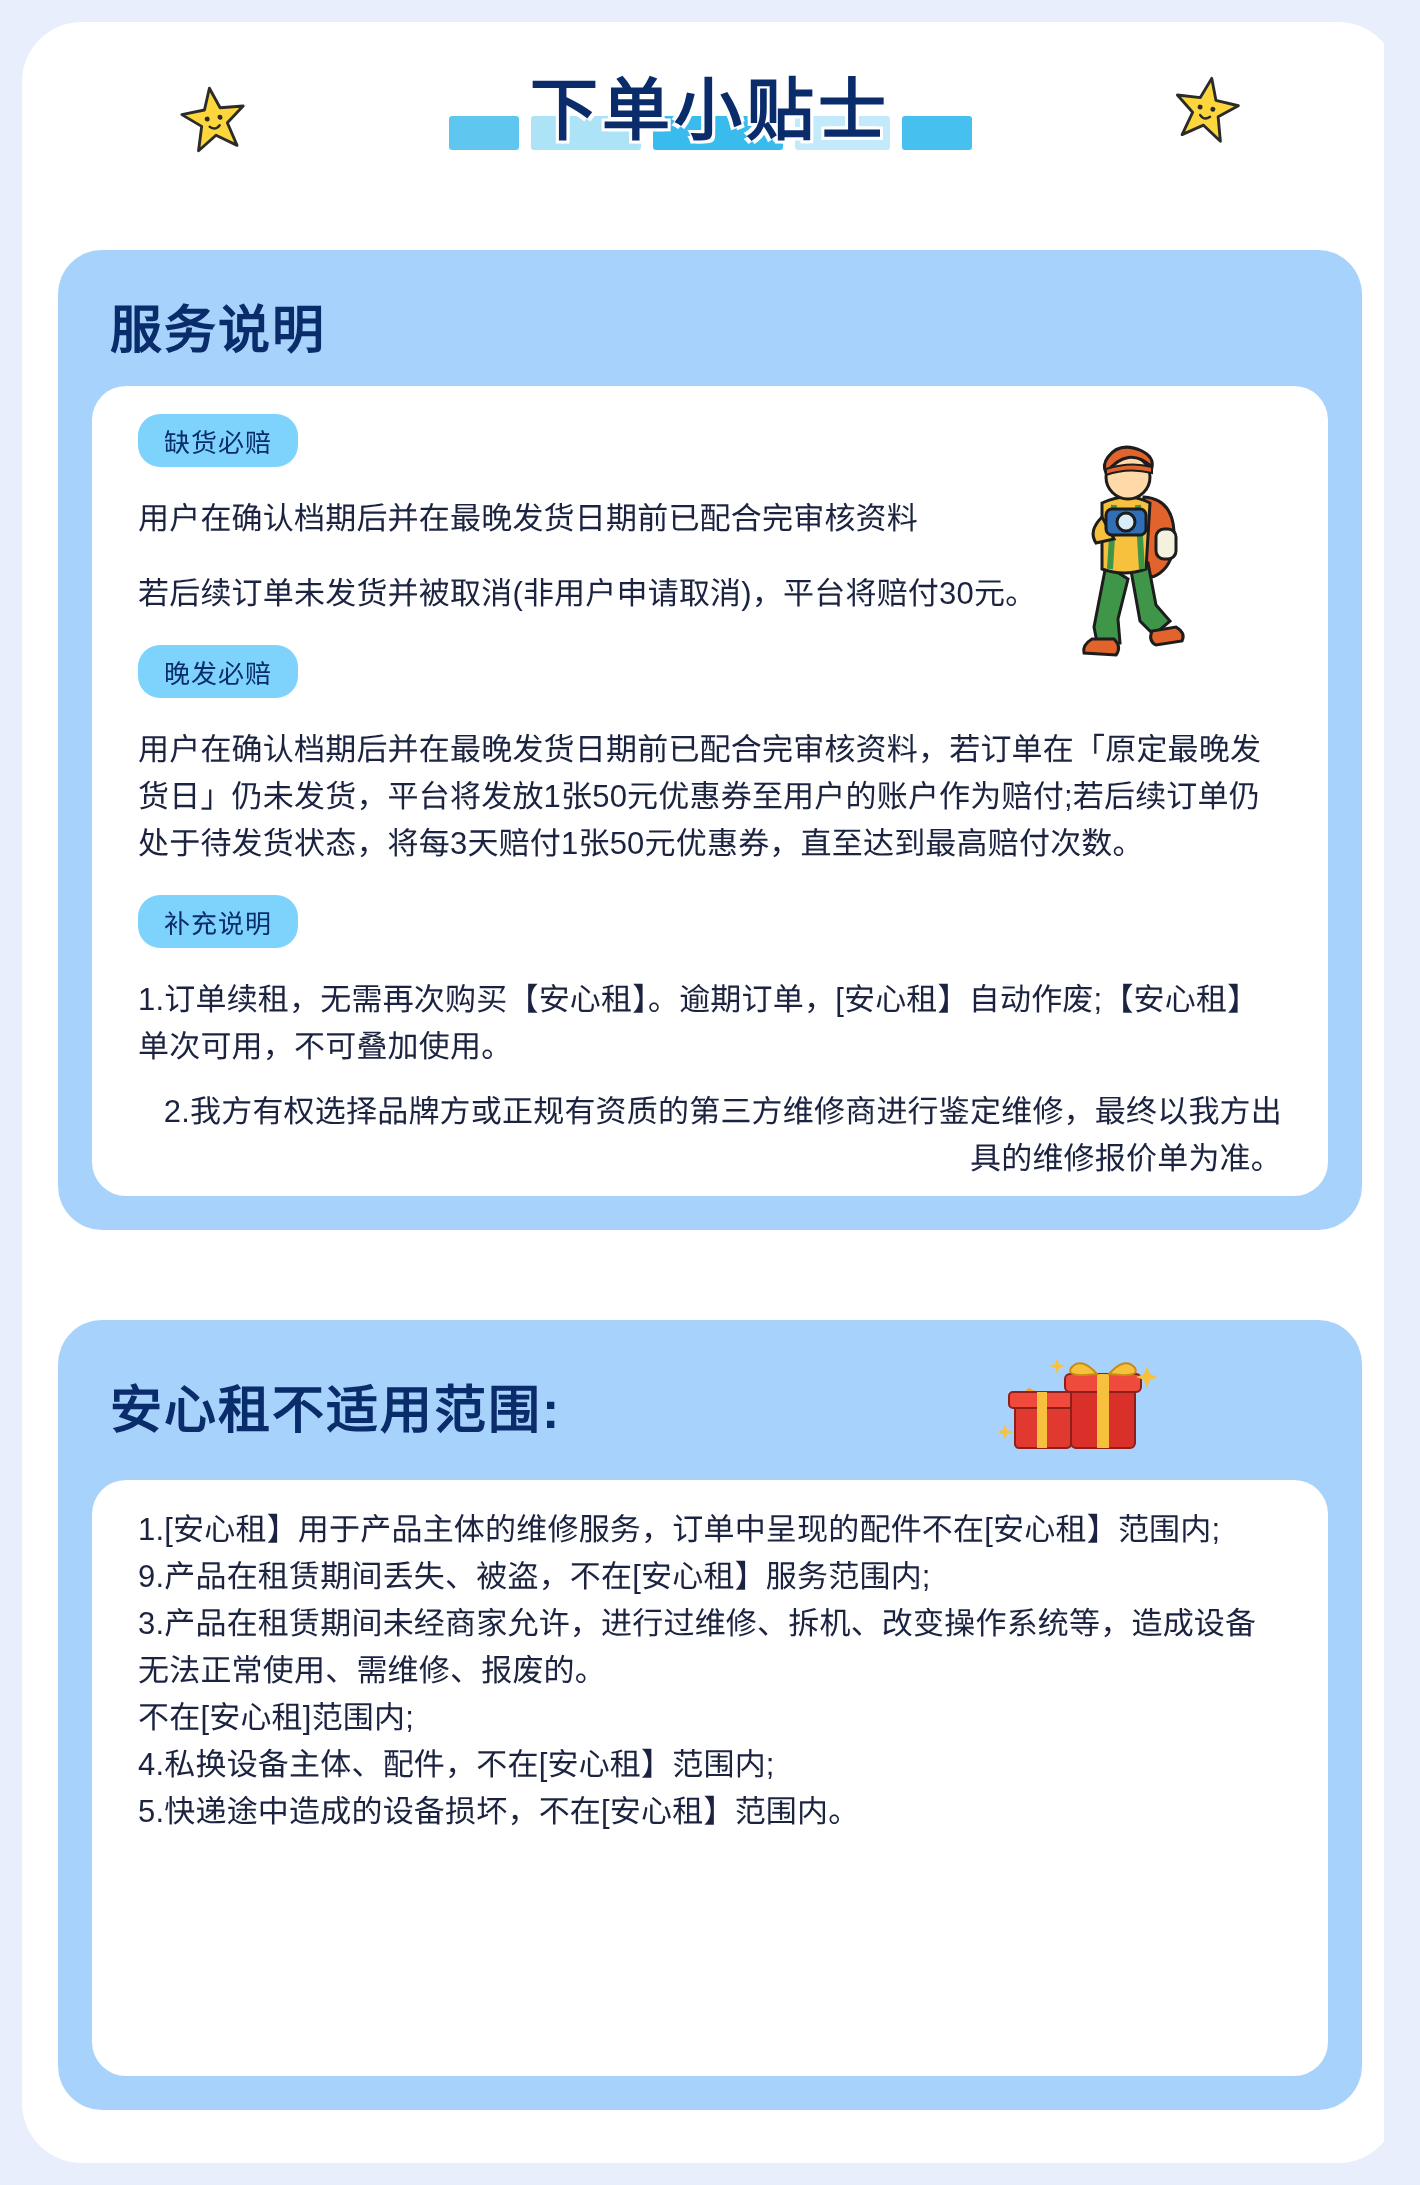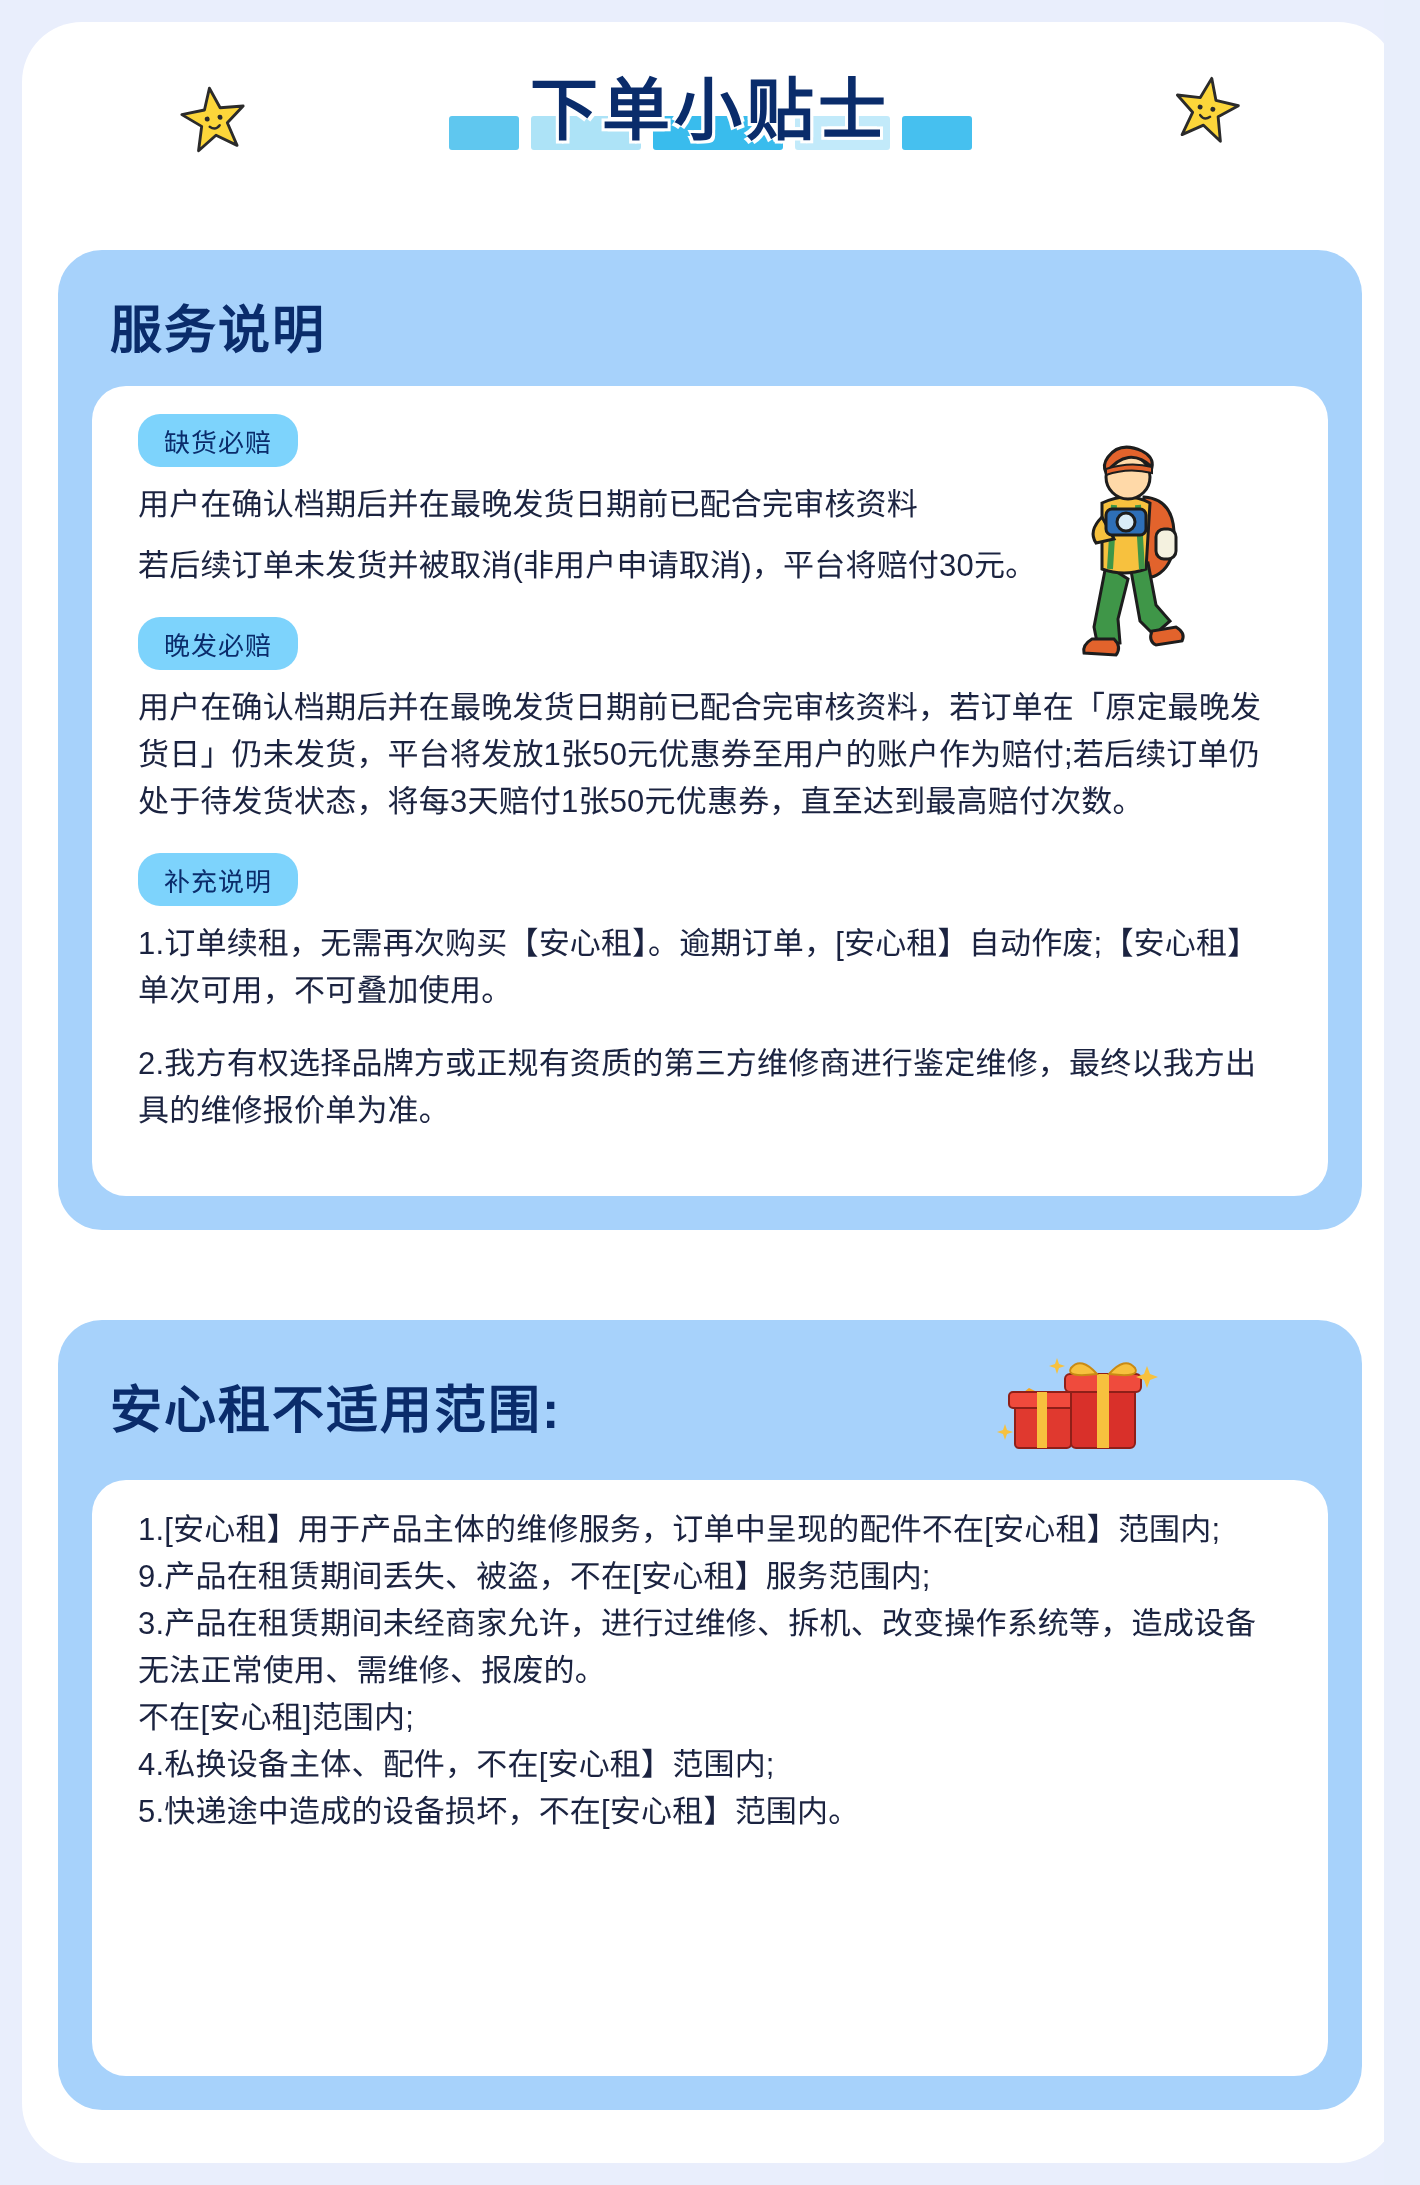--- a/index.html
+++ b/index.html
@@ -132,22 +132,22 @@
   }
   .blk { padding: 0 46px; }
   .blk .pill-row { margin-top: 28px; }
   .para {
     font-size: 31px;
     line-height: 47px;
     color: #1b2340;
     margin: 12px 0 0 0;
     letter-spacing: 0.2px;
   }
-  .para.tight { margin-top: 14px; }
-  .para-2 { margin-top: 26px; }
+  .para.tight { margin-top: 28px; }
+  .para-2 { margin-top: 18px; text-align: right; }
 
   
   .traveler {
     position: absolute;
     right: 160px;
     top: 175px;
     width: 150px;
     height: 250px;
     z-index: 5;
   }

